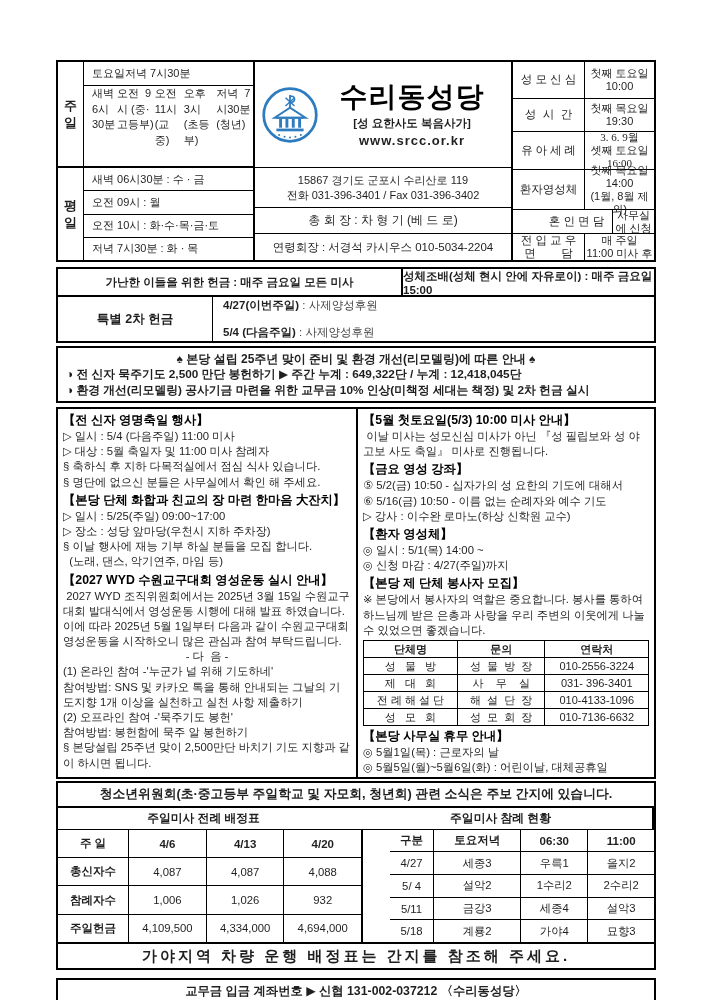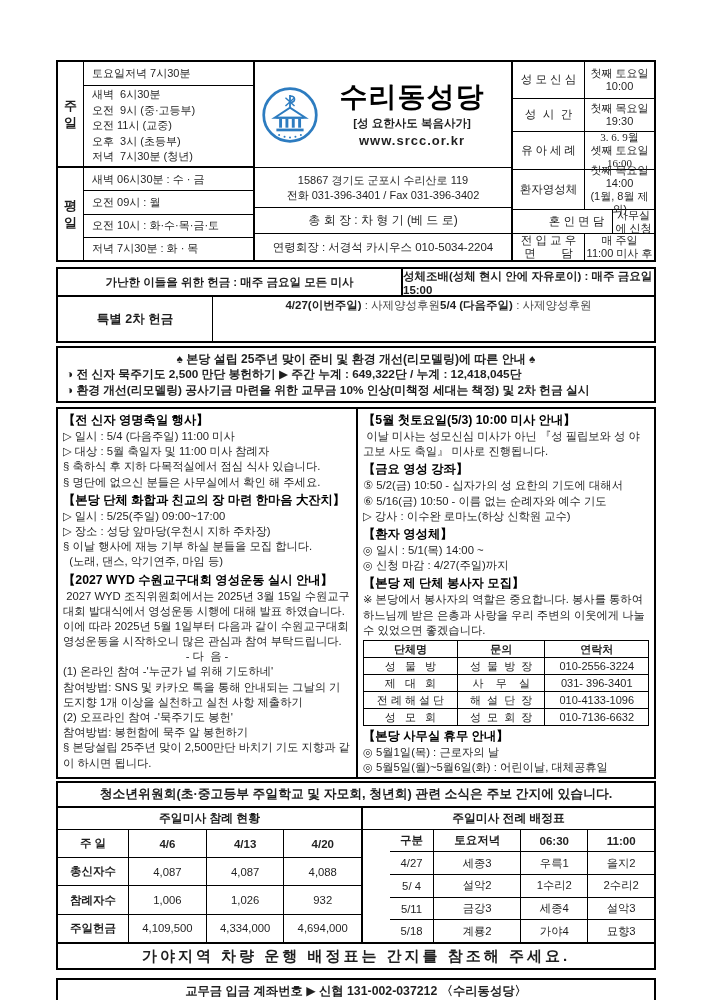--- a/index.html
+++ b/index.html
@@ -9,21 +9,21 @@
   .ws { white-space: pre-wrap; }
 
   
   .masthead { display: flex; border: 2px solid #000; height: 202px; }
   .mh-left { width: 197px; border-right: 2px solid #000; display: flex; flex-direction: column; }
   .mh-sun { height: 106px; border-bottom: 2px solid #000; display: flex; }
   .mh-wk  { flex: 1; display: flex; }
   .vlabel { width: 26px; border-right: 1px solid #000; display: flex; flex-direction: column; justify-content: center; align-items: center; font-size: 13px; font-weight: bold; line-height: 17px; }
   .mh-sun-body { flex: 1; display: flex; flex-direction: column; }
   .sat-row { height: 24px; border-bottom: 1px solid #000; display: flex; align-items: center; padding-left: 8px; font-size: 11px; }
-  .sun-times { flex: 1; display: flex; flex-direction: column; justify-content: center; padding-left: 8px; font-size: 11px; line-height: 15.5px; }
+  .sun-times { flex: 1; display: flex; flex-direction: row; justify-content: center; padding-left: 8px; font-size: 11px; line-height: 15.5px; }
   .wk-rows { flex: 1; display: flex; flex-direction: column; }
   .wk-row { flex: 1; border-bottom: 1px solid #000; display: flex; align-items: center; padding-left: 8px; font-size: 11px; }
   .wk-row:last-child { border-bottom: none; }
 
   .mh-mid { width: 258px; border-right: 2px solid #000; display: flex; flex-direction: column; justify-content: space-between; }
   .mh-brand { height: 106px; border-bottom: 1px solid #000; display: flex; align-items: center; padding: 4px 6px; }
   .brand-text { flex: 1; text-align: center; }
   .church-name { font-size: 28px; font-weight: bold; letter-spacing: 1px; color: #000; line-height: 32px; }
   .church-patron { font-size: 11.5px; font-weight: bold; margin-top: 3px; }
   .church-site { font-size: 13px; font-weight: bold; letter-spacing: 1px; margin-top: 2px; }
@@ -38,21 +38,21 @@
   .sch-value { flex: 1; display: flex; flex-direction: column; justify-content: center; align-items: center; font-size: 11px; line-height: 13px; text-align: center; }
   .r1 { height: 38px; } .r2 { height: 34px; } .r3 { height: 38px; font-family: Liberation Serif, serif; } .r4 { height: 40px; } .r5 { height: 24px; padding-left: 28px; } .r6 { flex: 1; }
 
   
   .offerings { border: 2px solid #000; margin-top: 5px; }
   .off-row1 { display: flex; height: 28px; border-bottom: 2px solid #000; }
   .off-poor { width: 345px; border-right: 2px solid #000; display: flex; align-items: center; justify-content: center; font-size: 11.5px; font-weight: bold; }
   .off-ador { flex: 1; display: flex; align-items: center; justify-content: center; font-size: 11.5px; font-weight: bold; }
   .off-row2 { display: flex; height: 44px; }
   .off-sp-label { width: 155px; border-right: 1px solid #000; display: flex; align-items: center; justify-content: center; font-size: 12.5px; font-weight: bold; }
-  .off-sp-body { flex: 1; display: flex; flex-direction: row; justify-content: center; padding-left: 10px; font-size: 11.5px; line-height: 17px; }
+  .off-sp-body { flex: 1; display: flex; flex-direction: column; justify-content: space-between; padding-left: 10px; font-size: 11.5px; line-height: 17px; }
   .off-date { font-weight: bold; }
   .off-desc { color: #444; }
 
   
   .notice25 { border: 2px solid #000; margin-top: 3px; padding: 3px 8px; }
   .n25-title { text-align: center; font-size: 12px; font-weight: bold; line-height: 16px; }
   .n25-line { font-size: 11.8px; font-weight: bold; line-height: 15.5px; }
 
   
   .columns { border: 2px solid #000; margin-top: 4px; display: flex; height: 372px; }
@@ -319,22 +319,22 @@
           <div class="ws">◎ 5월1일(목) : 근로자의 날</div>
           <div class="ws">◎ 5월5일(월)~5월6일(화) : 어린이날, 대체공휴일</div>
         </div>
       </div>
     </div>
 
     <div class="youth ws">청소년위원회(초·중고등부 주일학교 및 자모회, 청년회) 관련 소식은 주보 간지에 있습니다.</div>
 
     <div class="bottom-block">
       <div class="bt-titles">
+        <div class="bt-title bt-title-right">주일미사 전례 배정표</div>
         <div class="bt-title bt-title-left">주일미사 참례 현황</div>
-        <div class="bt-title bt-title-right">주일미사 전례 배정표</div>
       </div>
       <div class="bt-body">
         <div class="tbl-left">
           <table class="bt-tbl fill">
             <tbody>
                 <tr>
               <td class="hdr ws">주 일</td>
               <td class="hdr">4/6</td>
               <td class="hdr">4/13</td>
               <td class="hdr">4/20</td>

